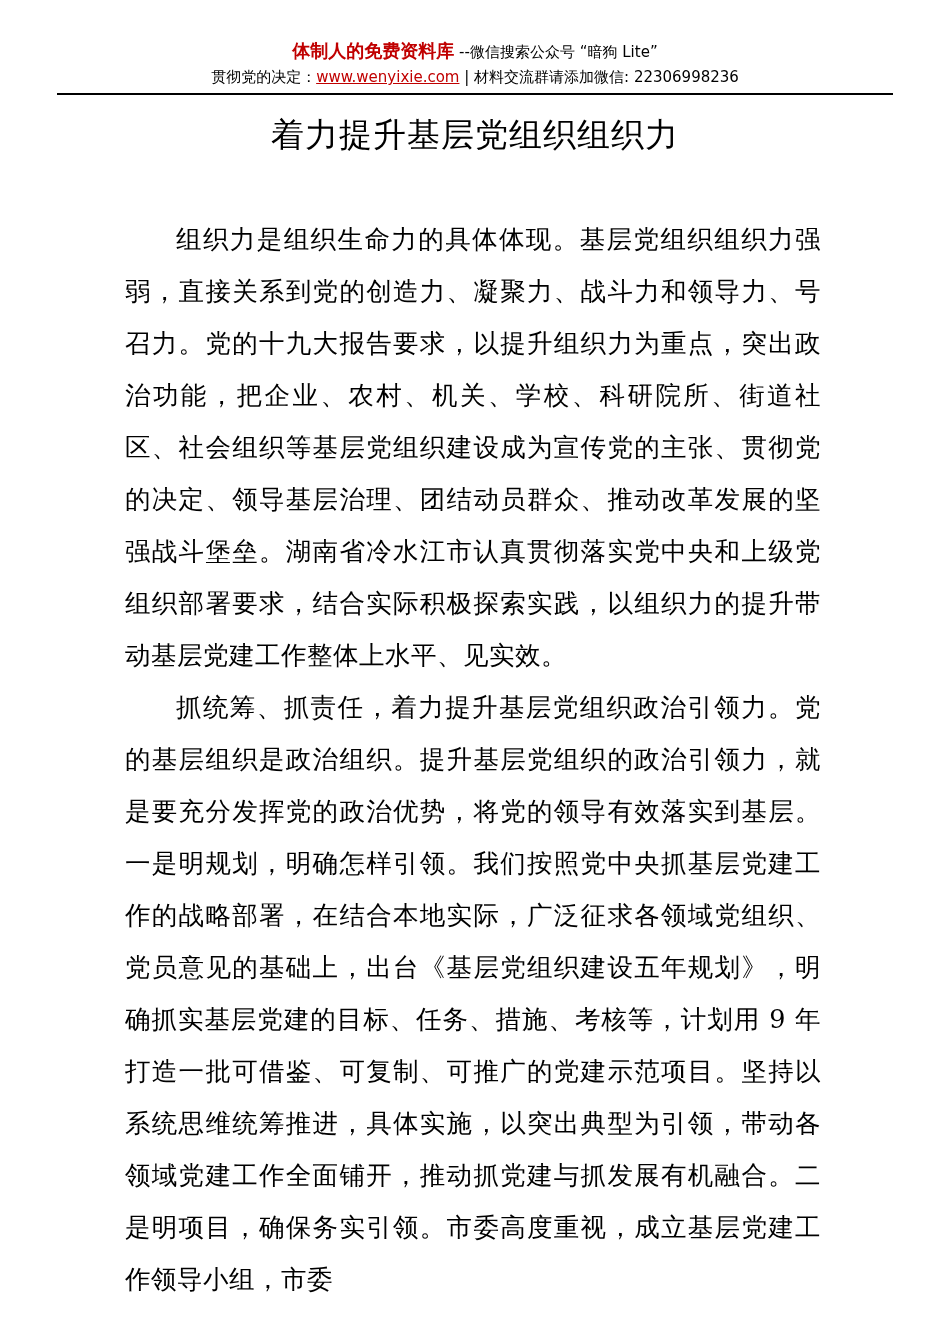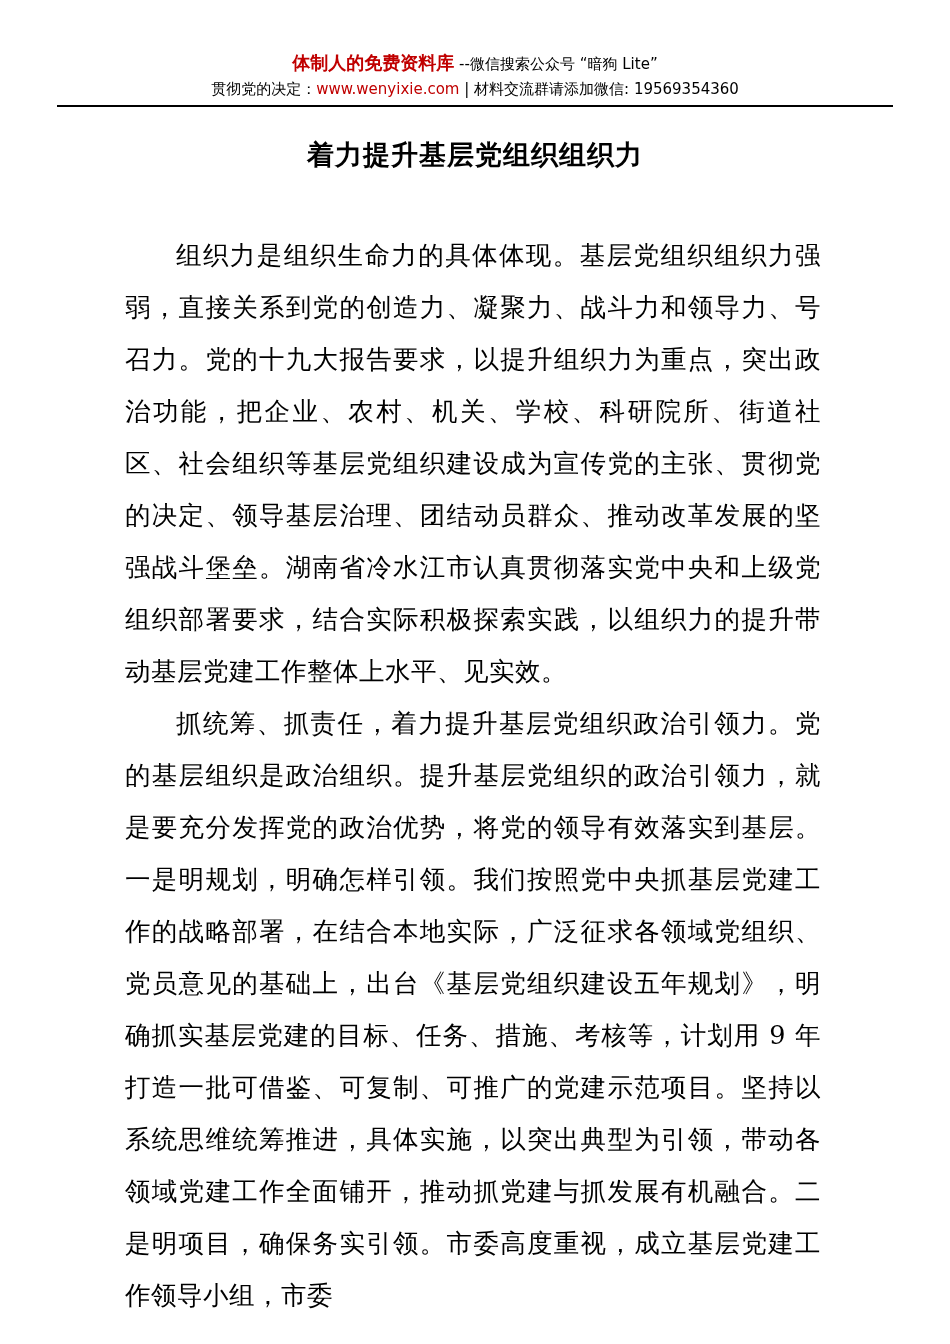--- a/index.html
+++ b/index.html
@@ -20,21 +20,21 @@
     width: 950px;
     height: 1344px;
     box-sizing: border-box;
     padding: 0;
     position: relative;
   }
 
   
   .banner {
     margin: 0 auto;
-    padding-top: 52px;
+    padding-top: 40px;
     width: 836px;
     text-align: center;
   }
   .banner-line1 {
     font-size: 17px;
     line-height: 22px;
     white-space: nowrap;
     font-family: "DejaVu Sans", "Liberation Sans", sans-serif;
   }
   .banner-line1 .red {
@@ -48,36 +48,37 @@
   }
   .banner-line2 {
     font-size: 15px;
     line-height: 20px;
     margin-top: 4px;
     white-space: nowrap;
     font-family: "DejaVu Sans", "Liberation Sans", sans-serif;
   }
   .banner-line2 .url {
     color: #c00000;
+    text-decoration: underline;
   }
   .banner-rule {
     width: 836px;
     margin: 6px auto 0 auto;
     border-bottom: 2px solid #000000;
   }
 
   
   .doc-title {
     text-align: center;
-    font-size: 27px;
+    font-size: 33px;
     line-height: 40px;
     letter-spacing: 1px;
-    margin-top: 28px;
+    margin-top: 20px;
     font-family: "DejaVu Sans", "Liberation Sans", sans-serif;
-    font-weight: bold;
+    font-weight: normal;
   }
 
   
   .body-text {
     margin: 0 auto;
     width: 700px;
     padding-top: 36px;
   }
   .para {
     font-size: 25.5px;
@@ -93,21 +94,21 @@
 </head>
 <body>
 
 <div class="page">
 
   <div class="banner">
     <div class="banner-line1">
       <span class="red">体制人的免费资料库</span><span class="black"> --微信搜索公众号 “暗狗 Lite”</span>
     </div>
     <div class="banner-line2">
-      <span>贯彻党的决定：</span><span class="url">www.wenyixie.com</span><span> | 材料交流群请添加微信: 19569354360</span>
+      <span>贯彻党的决定：</span><span class="url">www.wenyixie.com</span><span> | 材料交流群请添加微信: 22306998236</span>
     </div>
     <div class="banner-rule"></div>
   </div>
 
   <h1 class="doc-title">着力提升基层党组织组织力</h1>
 
   <div class="body-text">
     <p class="para">组织力是组织生命力的具体体现。基层党组织组织力强弱，直接关系到党的创造力、凝聚力、战斗力和领导力、号召力。党的十九大报告要求，以提升组织力为重点，突出政治功能，把企业、农村、机关、学校、科研院所、街道社区、社会组织等基层党组织建设成为宣传党的主张、贯彻党的决定、领导基层治理、团结动员群众、推动改革发展的坚强战斗堡垒。湖南省冷水江市认真贯彻落实党中央和上级党组织部署要求，结合实际积极探索实践，以组织力的提升带动基层党建工作整体上水平、见实效。</p>
     <p class="para">抓统筹、抓责任，着力提升基层党组织政治引领力。党的基层组织是政治组织。提升基层党组织的政治引领力，就是要充分发挥党的政治优势，将党的领导有效落实到基层。一是明规划，明确怎样引领。我们按照党中央抓基层党建工作的战略部署，在结合本地实际，广泛征求各领域党组织、党员意见的基础上，出台《基层党组织建设五年规划》，明确抓实基层党建的目标、任务、措施、考核等，计划用 9 年打造一批可借鉴、可复制、可推广的党建示范项目。坚持以系统思维统筹推进，具体实施，以突出典型为引领，带动各领域党建工作全面铺开，推动抓党建与抓发展有机融合。二是明项目，确保务实引领。市委高度重视，成立基层党建工作领导小组，市委</p>
   </div>

